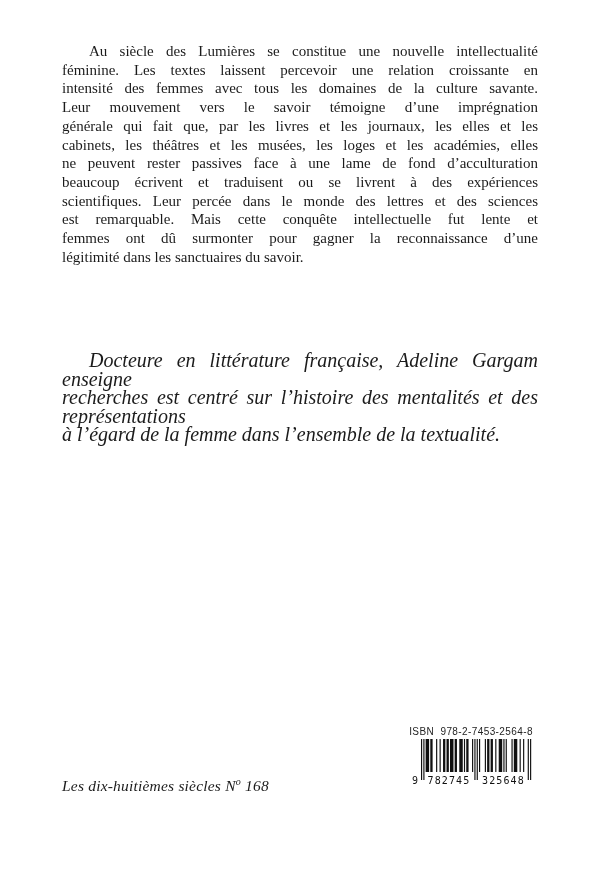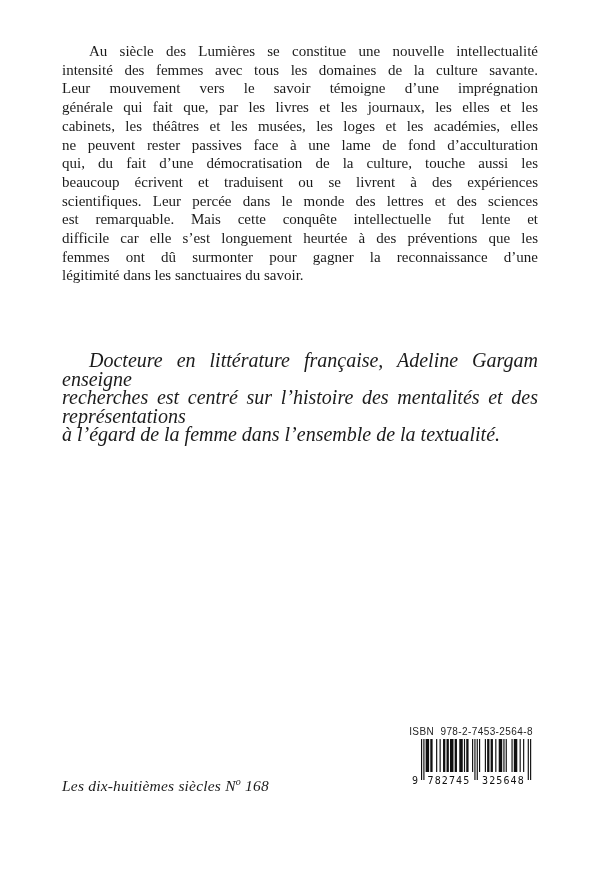--- a/index.html
+++ b/index.html
@@ -56,30 +56,29 @@
   .barcode{display:block;margin:2px auto 0;}
   .barcode rect{fill:#111;}
 </style>
 </head>
 <body>
 
 <div class="page">
 
   <div class="para blurb">
       <div class="line">Au siècle des Lumières se constitue une nouvelle intellectualité</div>
+      <div class="line">féminine. Les textes laissent percevoir une relation croissante en</div>
       <div class="line">intensité des femmes avec tous les domaines de la culture savante.</div>
       <div class="line">Leur mouvement vers le savoir témoigne d’une imprégnation</div>
       <div class="line">générale qui fait que, par les livres et les journaux, les elles et les</div>
       <div class="line">cabinets, les théâtres et les musées, les loges et les académies, elles</div>
       <div class="line">ne peuvent rester passives face à une lame de fond d’acculturation</div>
-      <div class="line">qui, du fait d’une démocratisation de la culture, touche aussi les</div>
       <div class="line">beaucoup écrivent et traduisent ou se livrent à des expériences</div>
       <div class="line">scientifiques. Leur percée dans le monde des lettres et des sciences</div>
       <div class="line">est remarquable. Mais cette conquête intellectuelle fut lente et</div>
-      <div class="line">difficile car elle s’est longuement heurtée à des préventions que les</div>
       <div class="line">femmes ont dû surmonter pour gagner la reconnaissance d’une</div>
       <div class="line">légitimité dans les sanctuaires du savoir.</div>
     </div>
 
   <div class="para note">
       <div class="line">Docteure en littérature française, Adeline Gargam enseigne</div>
       <div class="line">recherches est centré sur l’histoire des mentalités et des représentations</div>
       <div class="line">à l’égard de la femme dans l’ensemble de la textualité.</div>
     </div>
 

